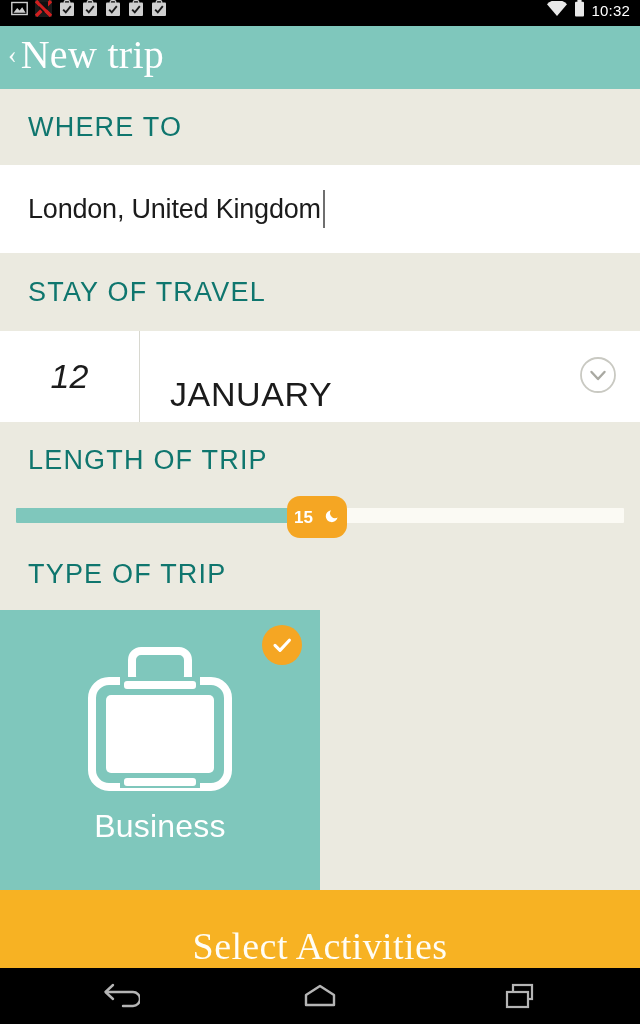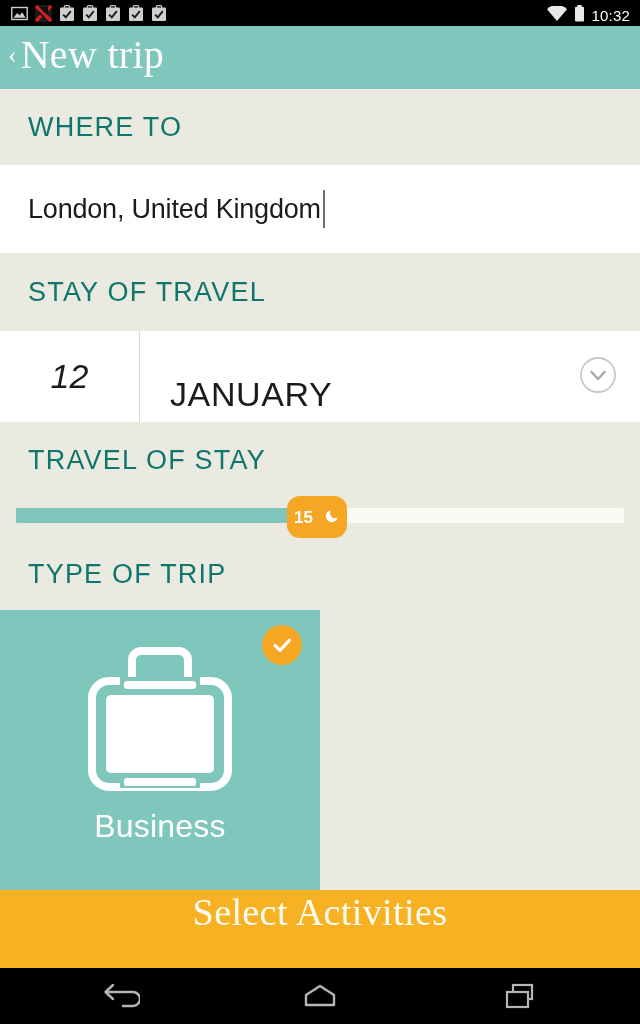--- a/index.html
+++ b/index.html
@@ -7,21 +7,21 @@
     width:640px; height:1024px;
     background:#000;
     font-family:"Liberation Sans", sans-serif;
     overflow:hidden;
   }
   .phone { position:relative; width:640px; height:1024px; background:#EBEAE0; }
 
   
   .statusbar {
     position:absolute; top:0; left:0; width:640px; height:26px;
-    background:#000; display:flex; align-items:flex-end;
+    background:#000; display:flex; align-items:flex-start;
     padding:0 10px 0 11px;
   }
   .sb-left { display:flex; align-items:center; gap:7px; flex:1; }
   .sb-right { display:flex; align-items:center; gap:6px; }
   .sb-time { color:#fff; font-size:15px; letter-spacing:0.2px; }
   .ico { display:block; }
 
   
   .header {
     position:absolute; top:26px; left:0; width:640px; height:63px;
@@ -110,21 +110,21 @@
   }
   .check-badge {
     position:absolute; top:15px; right:18px;
     width:40px; height:40px; border-radius:50%;
     background:#F5A623; display:flex; align-items:center; justify-content:center;
   }
 
   
   .cta {
     position:absolute; top:890px; left:0; width:640px; height:78px;
-    background:#F7B223; display:flex; align-items:flex-start; justify-content:center;
+    background:#F7B223; display:flex; align-items:flex-end; justify-content:center;
   }
   .cta-text {
     color:#FFFDF5; font-family:"Liberation Serif", serif;
     font-size:38px; letter-spacing:0.4px;
   }
 
   
   .navbar {
     position:absolute; top:968px; left:0; width:640px; height:56px;
     background:#000; display:flex; align-items:center; justify-content:center;
@@ -222,21 +222,21 @@
     <div class="date-day">12</div>
     <div class="date-month">JANUARY</div>
     <span class="date-chevron">
       <svg width="40" height="40" viewBox="0 0 40 40">
           <circle cx="20" cy="20" r="17" fill="none" stroke="#C9C9C2" stroke-width="1.8"></circle>
           <path d="M13.5 17 L20 24 L26.5 17" fill="none" stroke="#A9A9A2" stroke-width="2.4" stroke-linecap="round" stroke-linejoin="round"></path>
         </svg>
     </span>
   </div>
 
-  <div class="sec-label stay-label">TRAVEL OF STAY</div>
+  <div class="sec-label stay-label">LENGTH OF TRIP</div>
   <div class="slider-wrap">
     <div class="track"></div>
     <div class="track-fill"></div>
     <div class="thumb">
       <span class="thumb-num">15</span>
       <span>
         <svg width="15" height="15" viewBox="0 0 15 15">
             <path d="M12.6 9.6 A6 6 0 1 1 6.0 2.2 A5.1 5.1 0 0 0 12.6 9.6 Z" fill="#ffffff"></path>
           </svg>
       </span>

